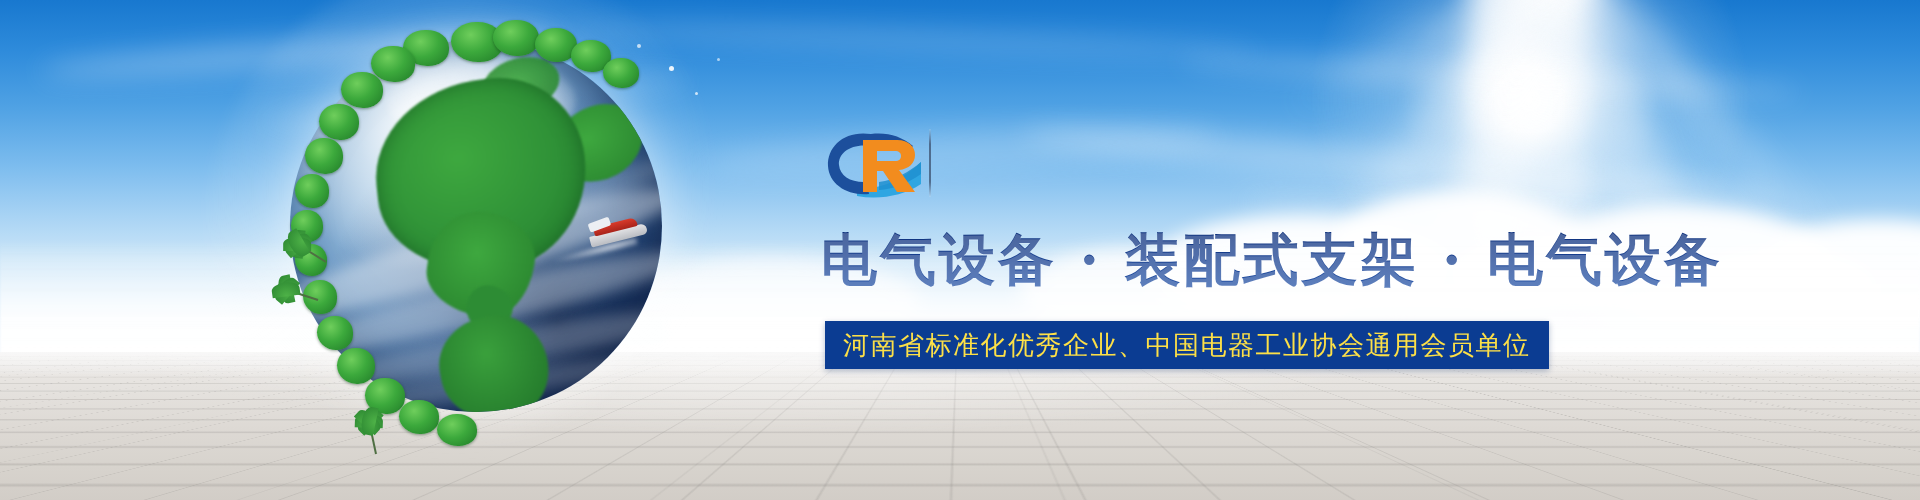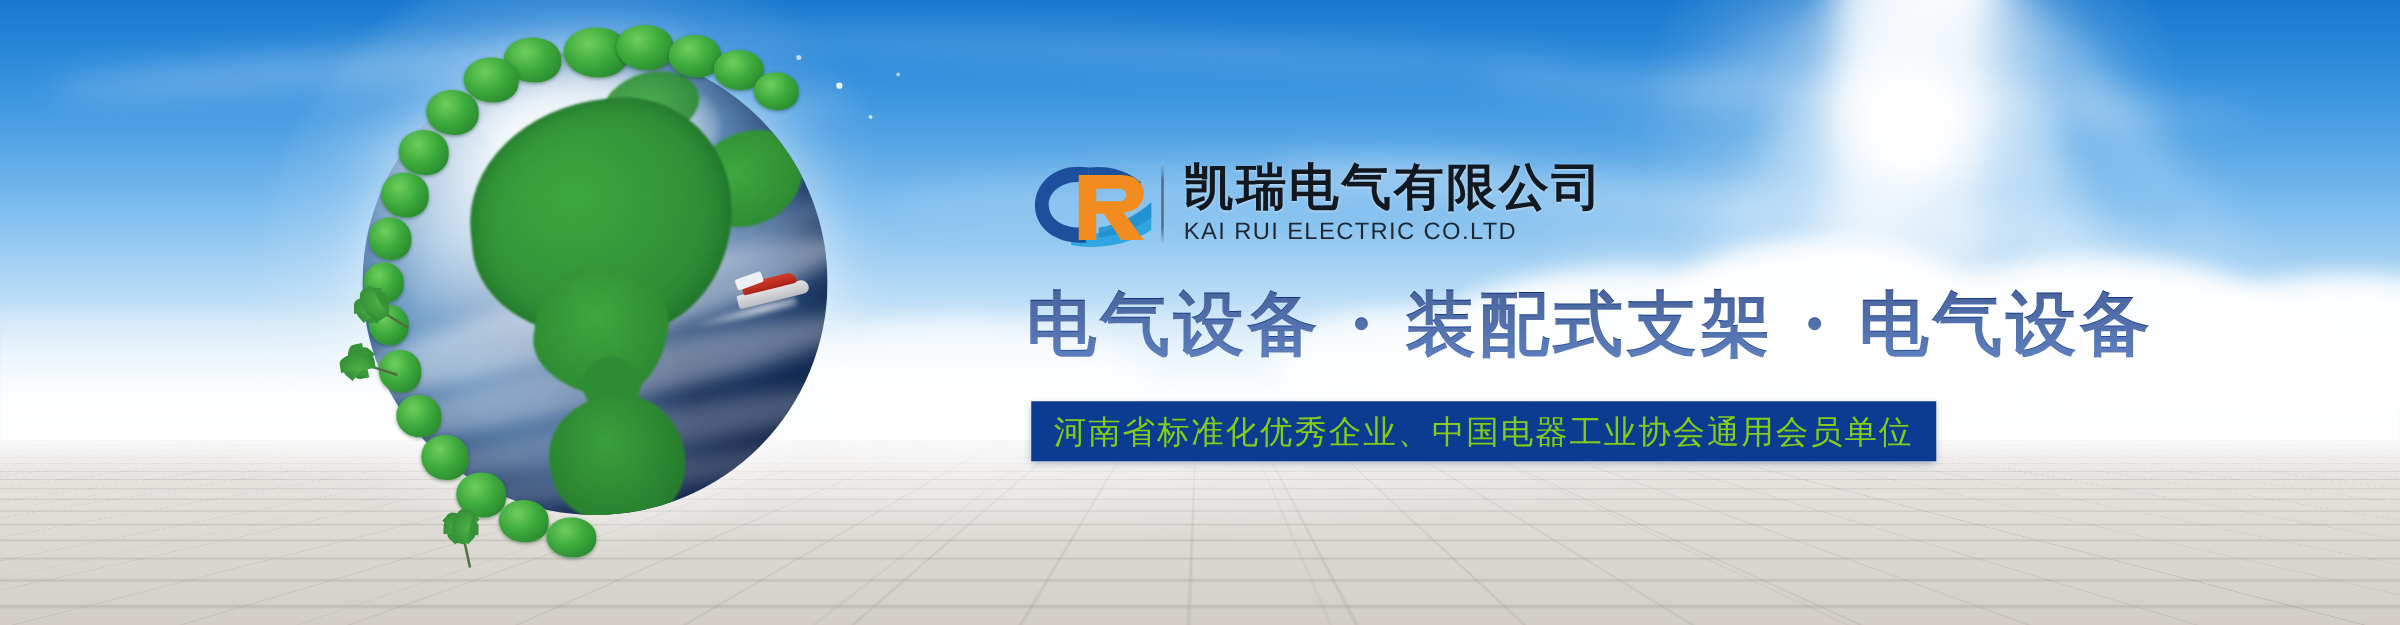--- a/index.html
+++ b/index.html
@@ -268,21 +268,21 @@
 
   .award-bar{
     position:absolute;left:825px;top:321px;
     height:48px;
     background:#0b3c92;
     display:flex;align-items:center;
     padding:0 18px;
     box-shadow:0 2px 6px rgba(10,40,95,.3);
   }
   .award-text{
-    color:#84cc16;font-size:26px;letter-spacing:1.5px;font-weight:400;
+    color:#fde047;font-size:26px;letter-spacing:1.5px;font-weight:400;
     font-family:"DejaVu Sans","Liberation Sans",sans-serif;
     white-space:nowrap;
   }
 </style>
 </head>
 <body>
 
 <div id="banner">
 
   <div class="sky2"></div>
@@ -413,24 +413,20 @@
           <path d="M44 8 C 60 6, 74 10, 86 20 L 78 28 C 68 20, 56 17, 44 20 Z" fill="#1c4f9c"></path>
 
           <path d="M36 14 L 70 14 C 82 14, 88 21, 88 29 C 88 37, 82 43, 72 44
                    L 88 66 L 70 66 L 56 45 L 50 45 L 50 66 L 36 66 Z
                    M 50 25 L 50 35 L 68 35 C 72 35, 74 33, 74 30 C 74 27, 72 25, 68 25 Z" fill="#f28c1e"></path>
         </svg>
       </div>
 
       <div class="logo-divider"></div>
 
-      <div class="logo-names">
-        <div class="company-cn">凯瑞电气有限公司</div>
-        <div class="company-en">KAI RUI ELECTRIC CO.LTD</div>
-      </div>
     </div>
 
     <div class="headline">电气设备 · 装配式支架 · 电气设备</div>
 
     <div class="award-bar">
       <span class="award-text">河南省标准化优秀企业、中国电器工业协会通用会员单位</span>
     </div>
 
   </div>
 </div>

